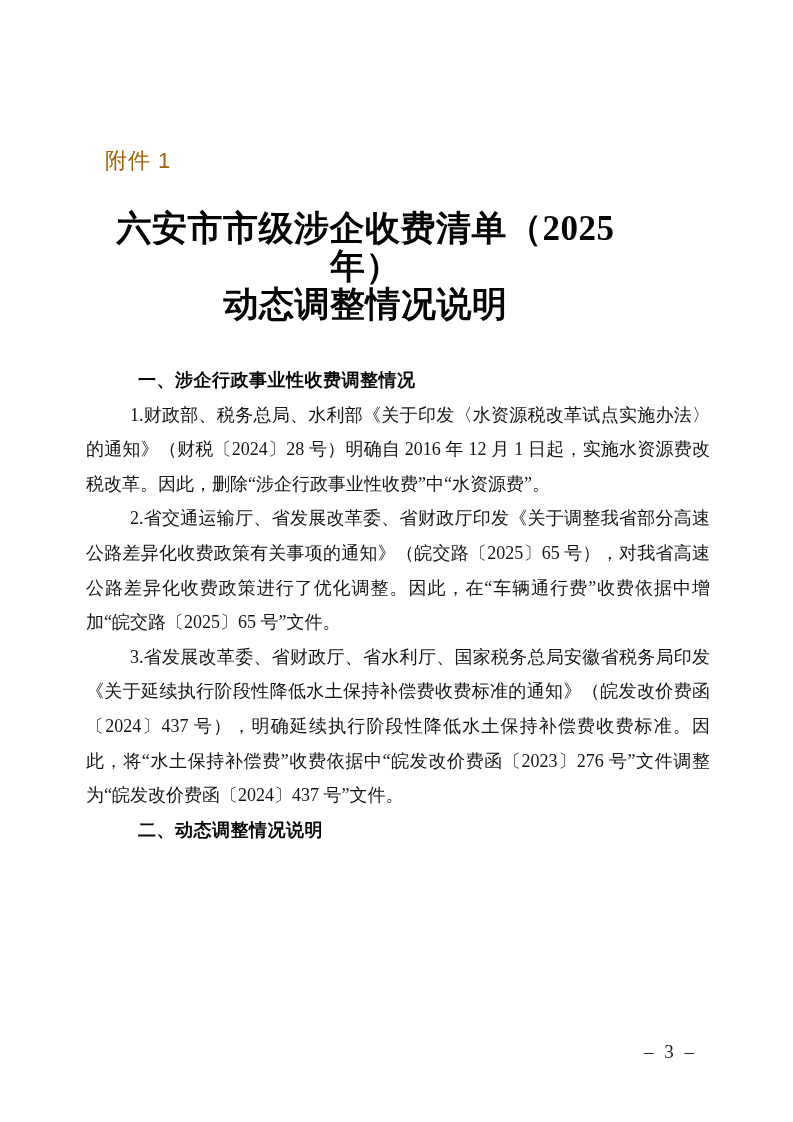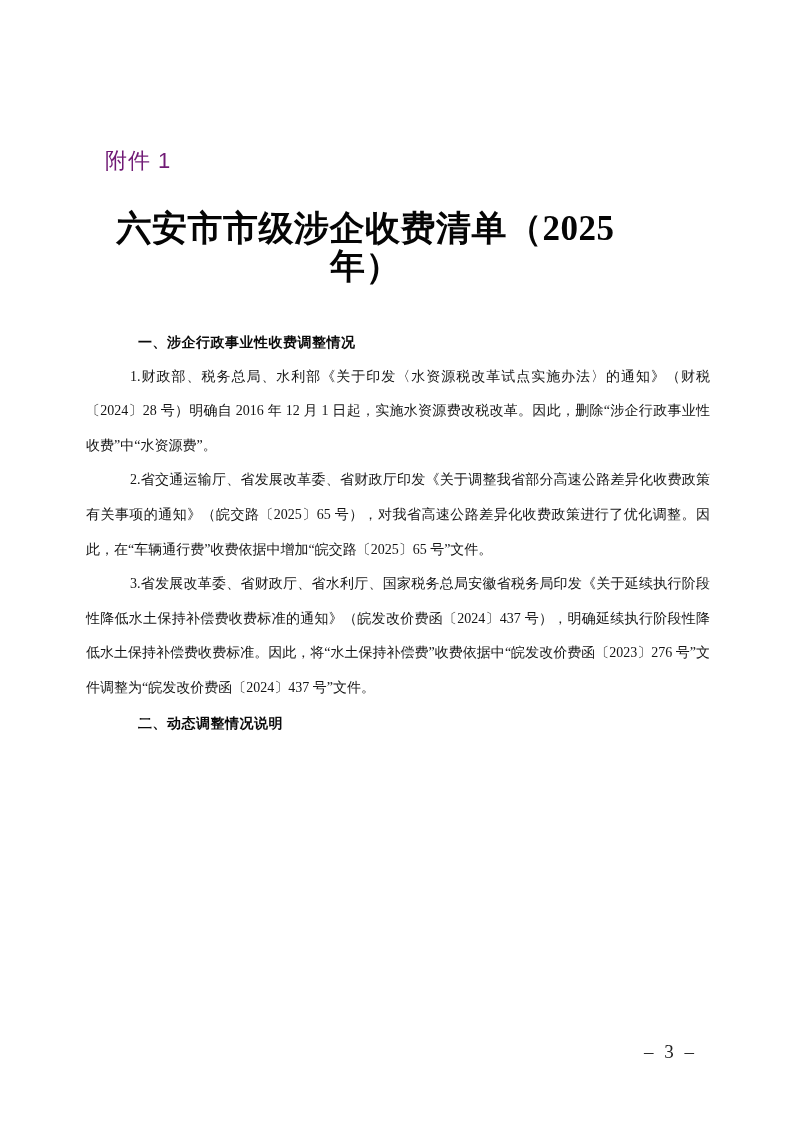--- a/index.html
+++ b/index.html
@@ -13,34 +13,34 @@
     font-family: "Liberation Serif", "DejaVu Serif", serif;
     padding: 148px 83px 0 86px;
     overflow: hidden;
   }
   .attachment-label {
     font-family: "Liberation Sans", "DejaVu Sans", sans-serif;
     font-size: 22px;
     line-height: 26px;
     margin-left: 19px;
     letter-spacing: 1px;
-    color: #701a75;
+    color: #a16207;
   }
   .doc-title {
     margin: 36px 65px 0 0;
     text-align: center;
     font-weight: bold;
     font-size: 35px;
     line-height: 38px;
     color: #050505;
     letter-spacing: 0.5px;
   }
   .doc-body {
     margin-top: 39px;
-    font-size: 14px;
+    font-size: 18px;
     line-height: 34.6px;
     text-align: justify;
     color: #141414;
   }
   .section-heading {
     font-family: "Liberation Sans", "DejaVu Sans", sans-serif;
     font-weight: 700;
     text-indent: 52px;
     color: #0a0a0a;
     letter-spacing: 0.5px;
@@ -60,20 +60,21 @@
 </style>
 </head>
 <body>
 
 <div class="page">
 
   <div class="attachment-label">附件 1</div>
 
   <div class="doc-title">
     <div>六安市市级涉企收费清单（2025 年）</div>
+    <div>动态调整情况说明</div>
   </div>
 
   <div class="doc-body">
 
     <div class="section-heading">一、涉企行政事业性收费调整情况</div>
 
     <p class="para">1.财政部、税务总局、水利部《关于印发〈水资源税改革试点实施办法〉的通知》（财税〔2024〕28 号）明确自 2016 年 12 月 1 日起，实施水资源费改税改革。因此，删除“涉企行政事业性收费”中“水资源费”。</p>
 
     <p class="para">2.省交通运输厅、省发展改革委、省财政厅印发《关于调整我省部分高速公路差异化收费政策有关事项的通知》（皖交路〔2025〕65 号），对我省高速公路差异化收费政策进行了优化调整。因此，在“车辆通行费”收费依据中增加“皖交路〔2025〕65 号”文件。</p>
 

